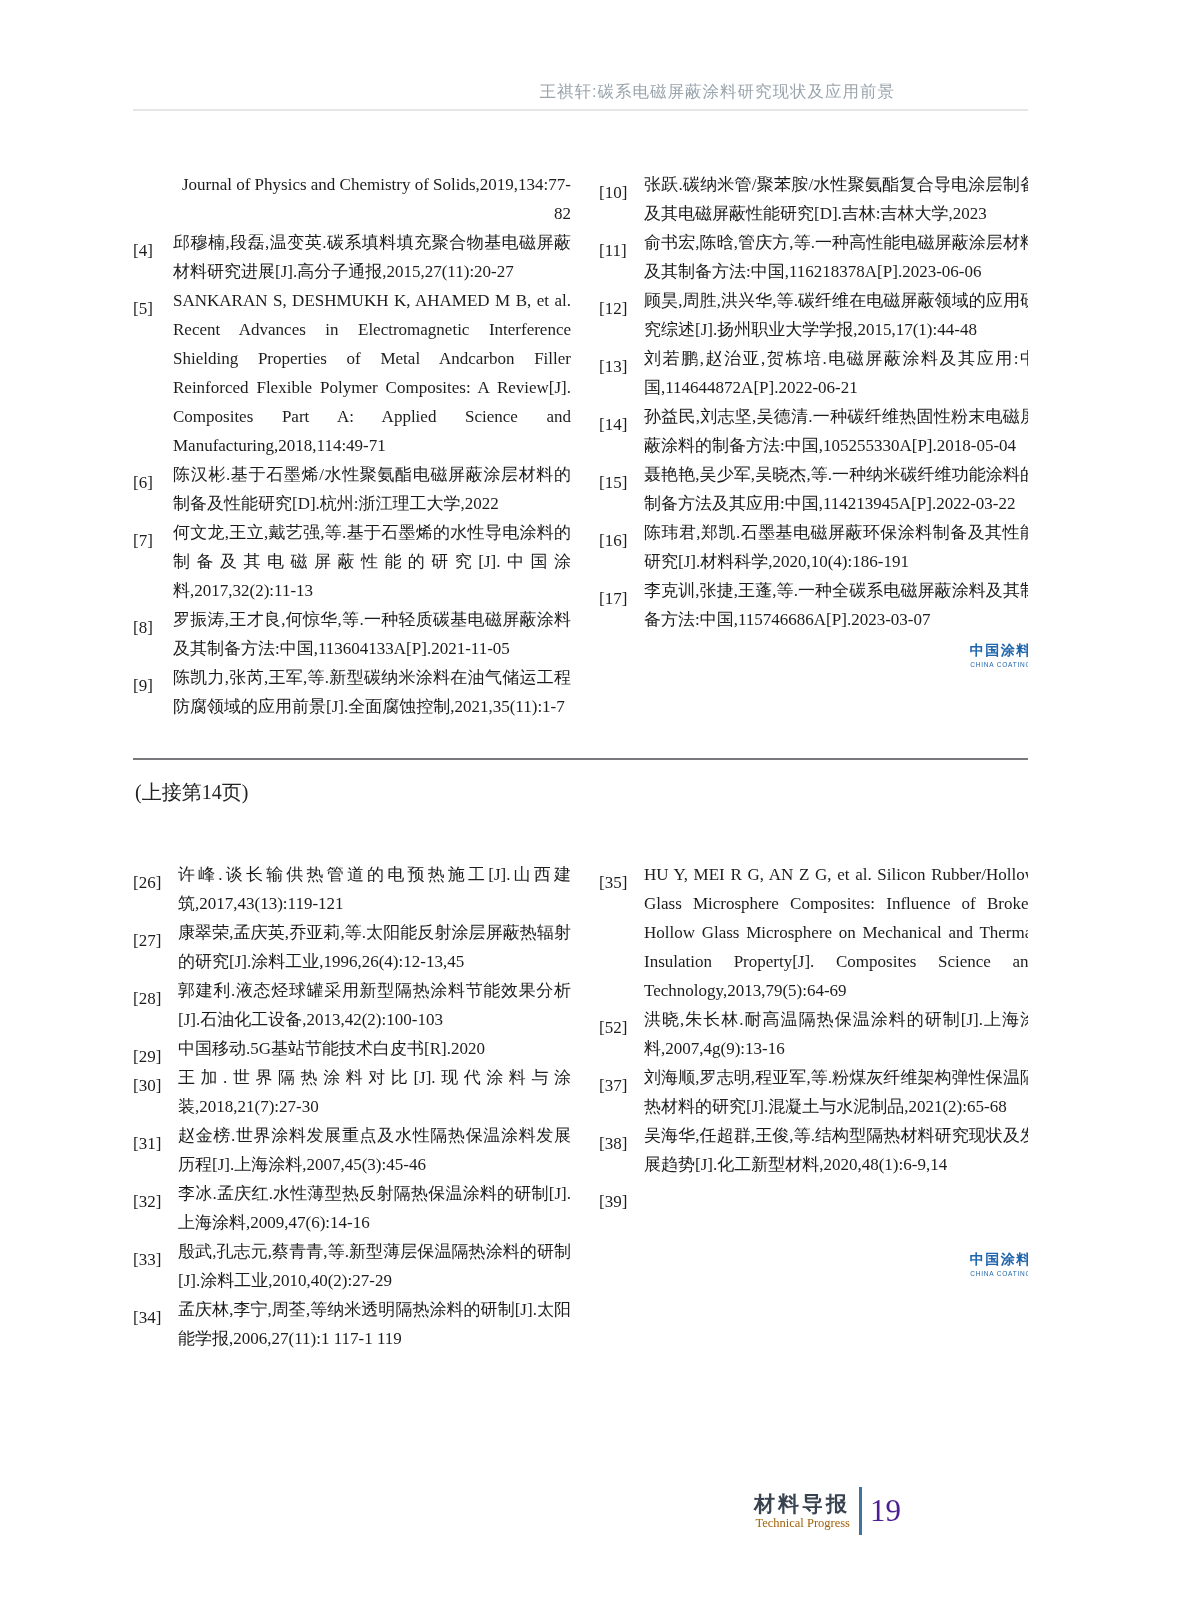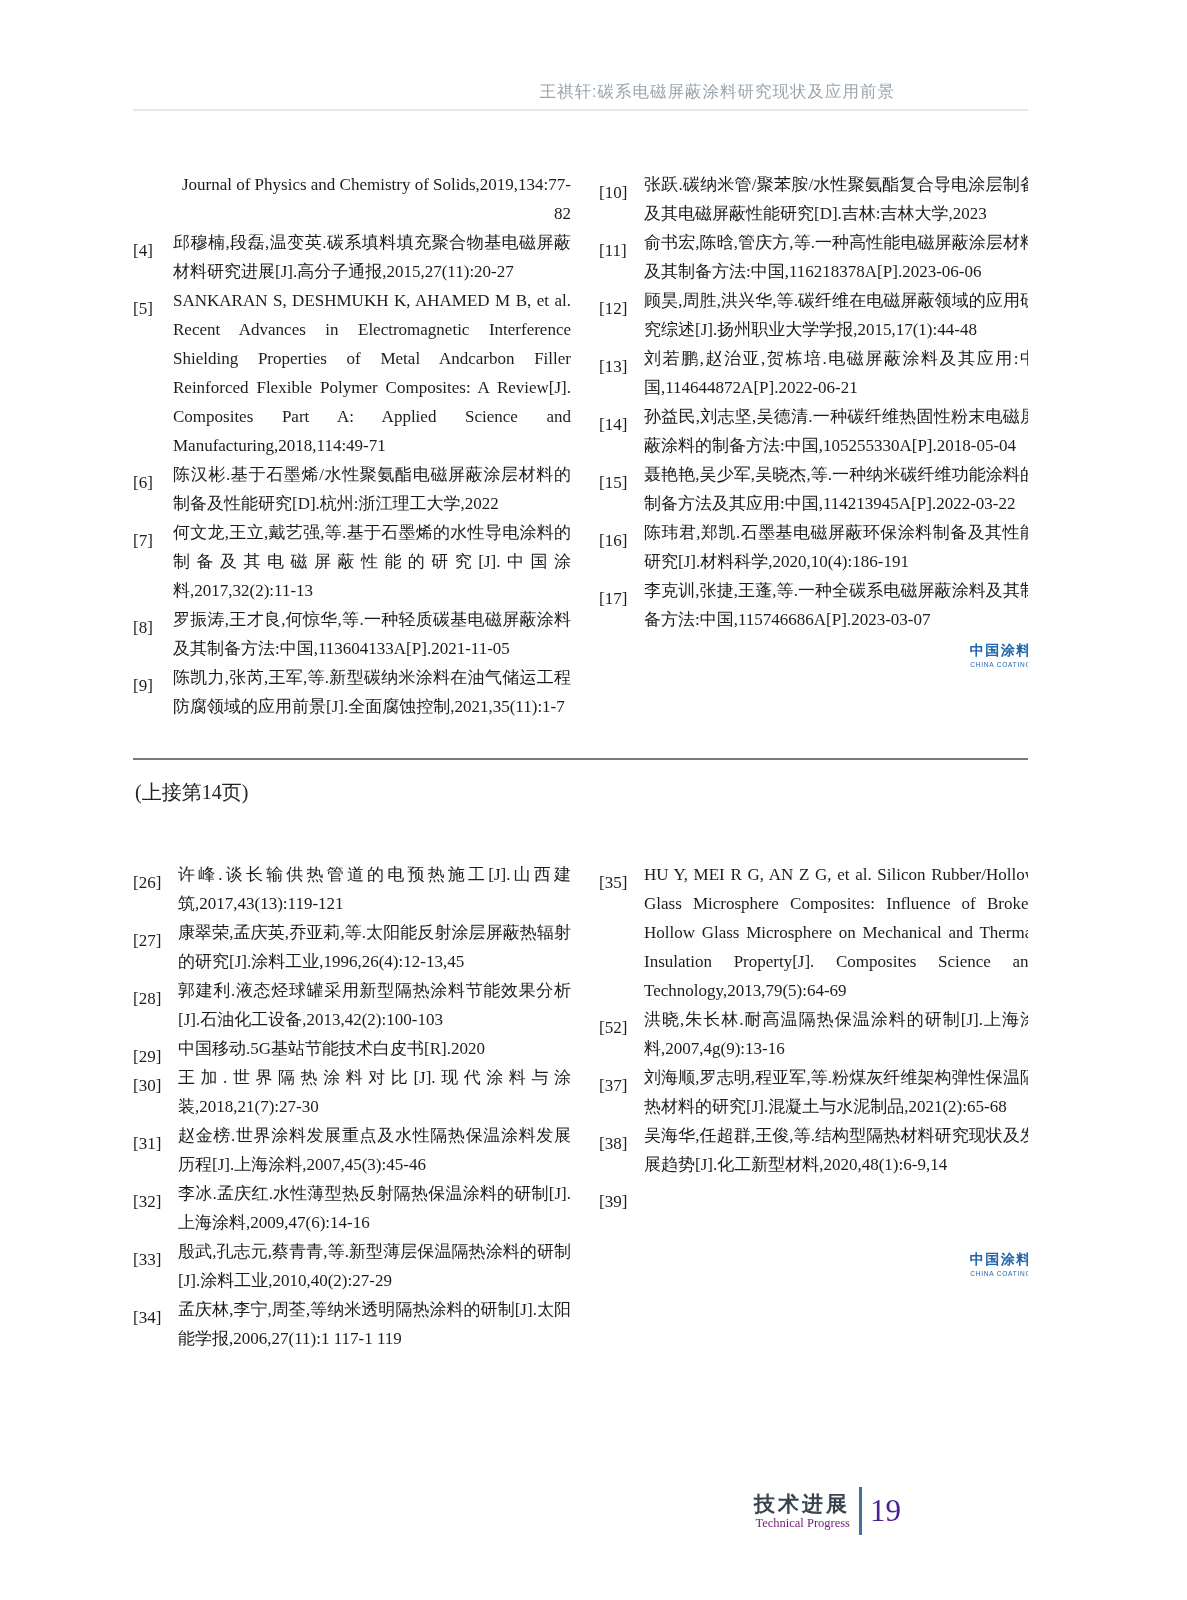--- a/index.html
+++ b/index.html
@@ -25,21 +25,21 @@
   .logo-2{margin-top:72px;}
   .logo-cn{font-size:14px;font-weight:bold;letter-spacing:1.5px;
         font-family:"Liberation Sans","DejaVu Sans",sans-serif;}
   .logo-r{font-size:7px;vertical-align:super;letter-spacing:0;}
   .logo-en{font-size:6.5px;letter-spacing:0.8px;margin-top:1px;
         font-family:"Liberation Sans","DejaVu Sans",sans-serif;}
   .footer{position:absolute;top:1487px;right:127px;display:flex;align-items:center;}
   .footer-labels{text-align:right;margin-right:9px;}
   .f-cn{font-size:21px;font-weight:700;color:#39434f;letter-spacing:3px;line-height:24px;
         font-family:"Liberation Sans","DejaVu Sans",sans-serif;}
-  .f-en{font-size:12.5px;color:#701a75;line-height:15px;margin-top:0;}
+  .f-en{font-size:12.5px;color:#a16207;line-height:15px;margin-top:0;}
   .f-bar{width:3px;height:48px;margin-right:8px;}
   .f-page{font-size:31px;line-height:48px;align-self:flex-end;}
 </style>
 </head>
 <body>
 
 <div class="page">
 
   <div class="running-head">
     <span>王祺轩:碳系电磁屏蔽涂料研究现状及应用前景</span>
@@ -214,20 +214,20 @@
         </div>
       </div>
     <div class="logo logo-2 accent" style="color: rgb(32, 102, 173);">
       <div class="logo-cn" style="color: rgb(32, 102, 173);"><span>中国涂料</span><span class="logo-r">®</span></div>
       <div class="logo-en" style="color: rgb(32, 102, 173);">CHINA COATINGS</div>
     </div>
   </div>
 
   <div class="footer">
     <div class="footer-labels">
-      <div class="f-cn">技术进展</div>
+      <div class="f-cn">材料导报</div>
       <div class="f-en">Technical Progress</div>
     </div>
     <div class="f-bar" style="background: rgb(65, 115, 159);"></div>
     <div class="f-page" style="color: #4c1d95;">19</div>
   </div>
 
 </div>
 
 </body></html>

